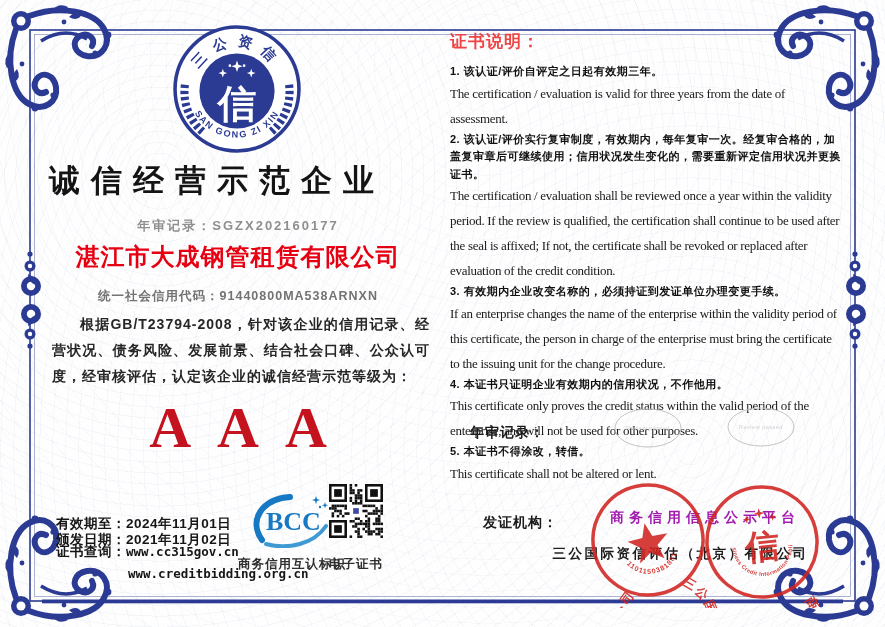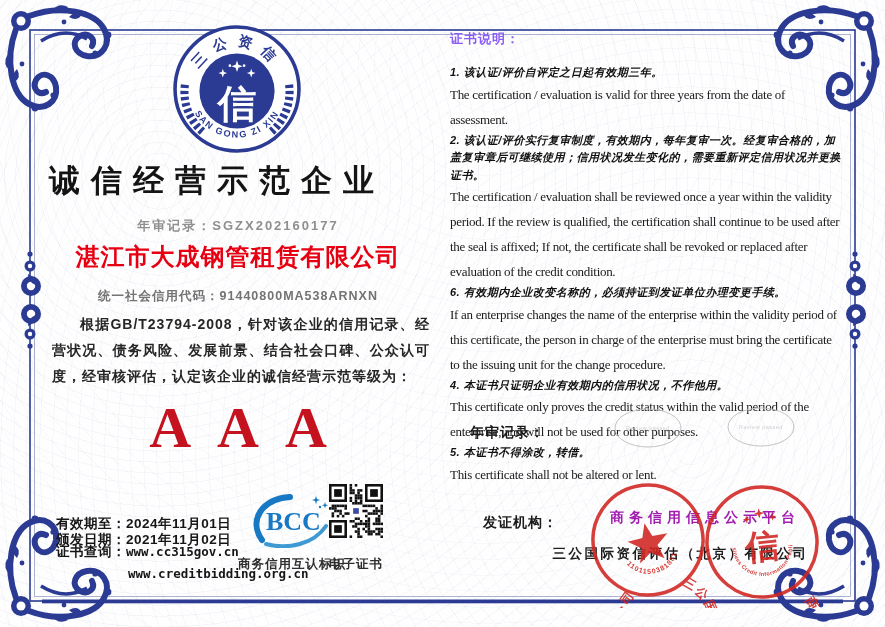--- a/index.html
+++ b/index.html
@@ -32,22 +32,22 @@
   .statement{left:52px;top:311px;width:378px;font-size:14px;font-weight:700;
     color:#262626;line-height:26px;text-align:justify;text-indent:2em;letter-spacing:1px;}
   .grade{left:38px;top:394px;width:400px;text-align:center;
     font-family:"Liberation Serif", serif;font-weight:700;font-size:58px;
     color:#c5121f;letter-spacing:26px;text-indent:26px;}
   .issue-row{font-size:13.5px;font-weight:700;color:#161616;letter-spacing:0.5px;}
   .issue-row .url{font-family:"DejaVu Sans Mono", monospace;font-size:12.5px;letter-spacing:0;}
   .caption{font-size:12.5px;font-weight:600;color:#2e2e2e;letter-spacing:1px;text-align:center;}
   
   .notes{left:450px;top:30px;width:394px;}
-  .notes-heading{font-size:13px;font-weight:800;letter-spacing:1px;margin-bottom:16px;color:#8b5cf6;}
-  .note-zh{font-size:11px;font-weight:700;line-height:17.5px;letter-spacing:0.5px;color:#111;font-style:italic;}
+  .notes-heading{font-size:17px;font-weight:800;letter-spacing:1px;margin-bottom:10px;color:#ef4444;}
+  .note-zh{font-size:11px;font-weight:700;line-height:17.5px;letter-spacing:0.5px;color:#111;}
   .note-en{font-family:Liberation Serif, serif;font-size:13px;line-height:25px;
     letter-spacing:-0.3px;color:#1a1a1a;}
   .annual-label{left:470px;top:424px;font-size:14px;font-weight:800;letter-spacing:1px;}
   .issuer-label{left:483px;top:514px;font-size:14px;font-weight:800;letter-spacing:1px;}
   .org1{left:545px;top:509px;width:320px;text-align:center;font-size:14px;font-weight:700;
     letter-spacing:5px;color:#a21caf;}
   .org2{left:508px;top:545px;width:345px;text-align:center;font-size:13.5px;font-weight:700;
     letter-spacing:2.5px;color:#1d1d1d;}
   .stamps{left:586px;top:478px;}
   .review-ellipses{left:606px;top:400px;}
@@ -288,21 +288,21 @@
     </g>
 </svg>
 <div class="abs caption" style="left:322px;top:556px;width:68px;">电子证书</div>
 
 <div class="abs notes">
   <div class="notes-heading">证书说明：</div>
   <div class="note-zh">1. 该认证/评价自评定之日起有效期三年。</div>
   <div class="note-en">The certification / evaluation is valid for three years from the date of assessment.</div>
   <div class="note-zh">2. 该认证/评价实行复审制度，有效期内，每年复审一次。经复审合格的，加盖复审章后可继续使用；信用状况发生变化的，需要重新评定信用状况并更换证书。</div>
   <div class="note-en">The certification / evaluation shall be reviewed once a year within the validity period. If the review is qualified,  the certification shall continue to be used after the seal is affixed; If not, the certificate shall be revoked or replaced after evaluation of the credit condition.</div>
-  <div class="note-zh">6. 有效期内企业改变名称的，必须持证到发证单位办理变更手续。</div>
+  <div class="note-zh">3. 有效期内企业改变名称的，必须持证到发证单位办理变更手续。</div>
   <div class="note-en">If an enterprise changes the name of the enterprise within the validity period of this certificate, the person in charge of the enterprise must bring the certificate to the issuing unit for the change procedure.</div>
   <div class="note-zh">4. 本证书只证明企业有效期内的信用状况，不作他用。</div>
   <div class="note-en">This certificate only proves the credit status within the valid period of the enterprise, and will not be used for other purposes.</div>
   <div class="note-zh">5. 本证书不得涂改，转借。</div>
   <div class="note-en">This certificate shall not be altered or lent.</div>
 </div>
 
 <div class="abs annual-label">年审记录：</div>
 <svg class="abs review-ellipses" width="210" height="56" viewBox="0 0 210 56">
   <ellipse cx="42" cy="28" rx="33" ry="19" fill="none" stroke="#c3c3c3" stroke-width="1"></ellipse>

